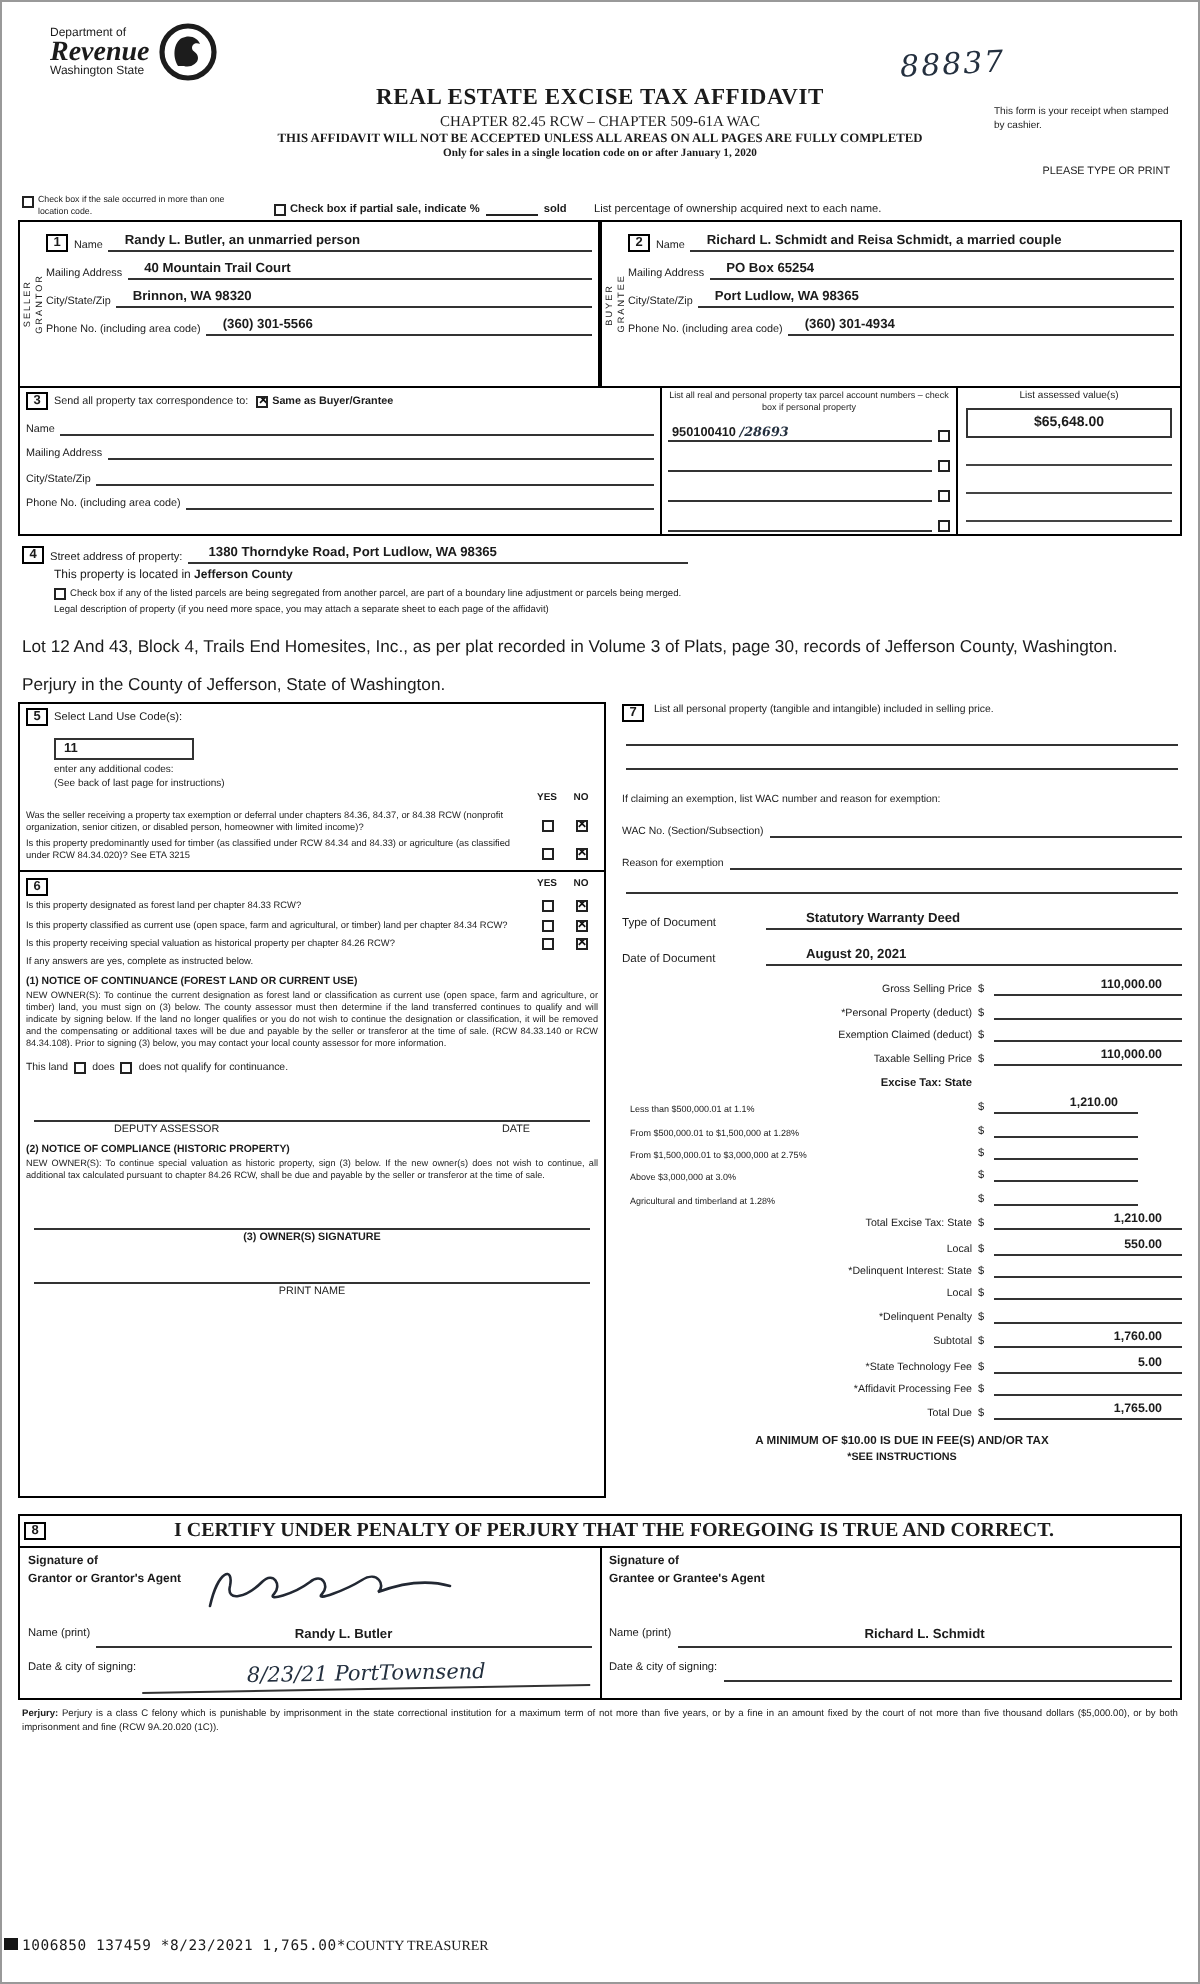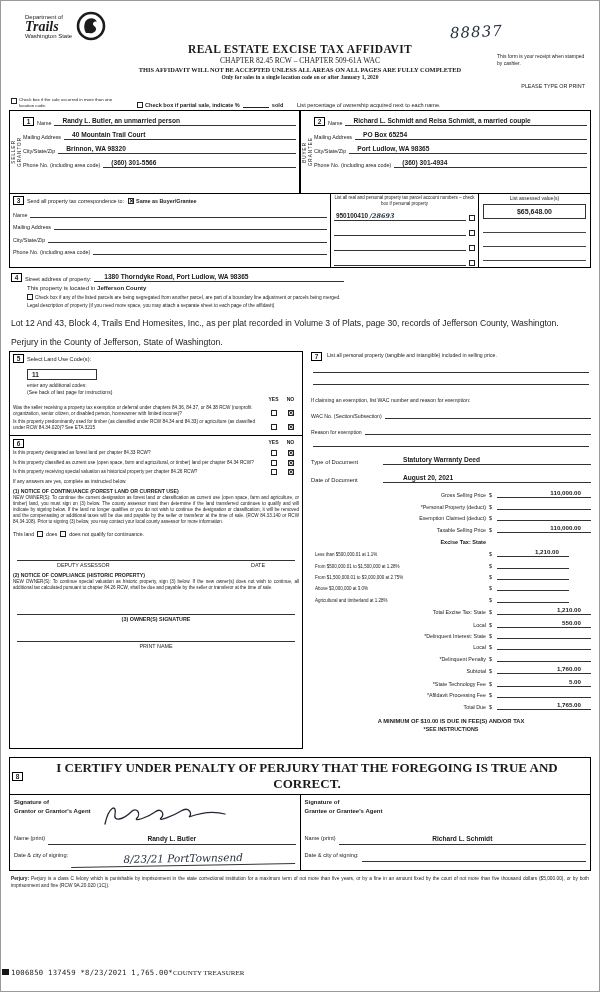--- a/index.html
+++ b/index.html
@@ -123,21 +123,21 @@
   .trow.head .tv { border-bottom:none; }
   .trow.head .tl { font-size:5.6px; font-weight:bold; }
   .trow.br .tl { text-align:left; font-size:4.5px; padding-left:4px; }
   .trow.br .tv { width:72px; margin-right:22px; }
   .minnote { font-size:5.8px; font-weight:bold; text-align:center; margin-top:8px; }
   .seeinstr { font-size:5.4px; font-weight:bold; text-align:center; margin-top:2px; }
 
   
   .sec8 { border:1.5px solid #000; margin-top:8px; }
   .cert { display:flex; align-items:center; border-bottom:1px solid #000; padding:2px; }
-  .cert .ctext { flex:1; text-align:center; font-family:"Liberation Serif",serif; font-weight:bold; font-size:13px; }
+  .cert .ctext { flex:1; text-align:center; font-family:"Liberation Serif",serif; font-weight:bold; font-size:10px; }
   .s8body { display:flex; }
   .s8col { flex:1; padding:3px 4px 4px 4px; }
   .s8col.left { border-right:1px solid #000; }
   .s8sig { display:flex; min-height:30px; }
   .s8siglabel { font-size:6px; font-weight:bold; line-height:1.5; white-space:nowrap; }
   .s8sigarea { flex:1; position:relative; }
   .s8sigarea svg { position:absolute; left:8px; bottom:-2px; }
   .s8row { display:flex; align-items:flex-start; margin-top:7px; font-size:5.6px; }
   .s8l { white-space:nowrap; padding-right:3px; }
   .s8v { flex:1; border-bottom:1px solid #333; text-align:center; min-height:10px; font-size:6.6px; font-weight:bold; padding-bottom:1px; }
@@ -154,21 +154,21 @@
 </style>
 </head>
 <body>
 
 <div class="page">
 
   <div class="hdr">
     <div class="logo">
       <div class="logotext">
         <div class="lt1">Department of</div>
-        <div class="lt2">Trails</div>
+        <div class="lt2">Revenue</div>
         <div class="lt3">Washington State</div>
       </div>
       <svg class="seal" width="30" height="30" viewBox="0 0 30 30">
         <circle cx="15" cy="15" r="13" fill="#fff" stroke="#1c1c1c" stroke-width="2.6"></circle>
         <path d="M10 22 C7 17 8 10 12 8 C16 6 20 8 21 11 C19 10 17 11 17 13 C17 15 20 15 20 18 C20 21 16 23 13 22 Z" fill="#1c1c1c"></path>
       </svg>
     </div>
     <div class="rcptnum handwrite">88837</div>
     <div class="titleblk">
       <div class="t1">REAL ESTATE EXCISE TAX AFFIDAVIT</div>

